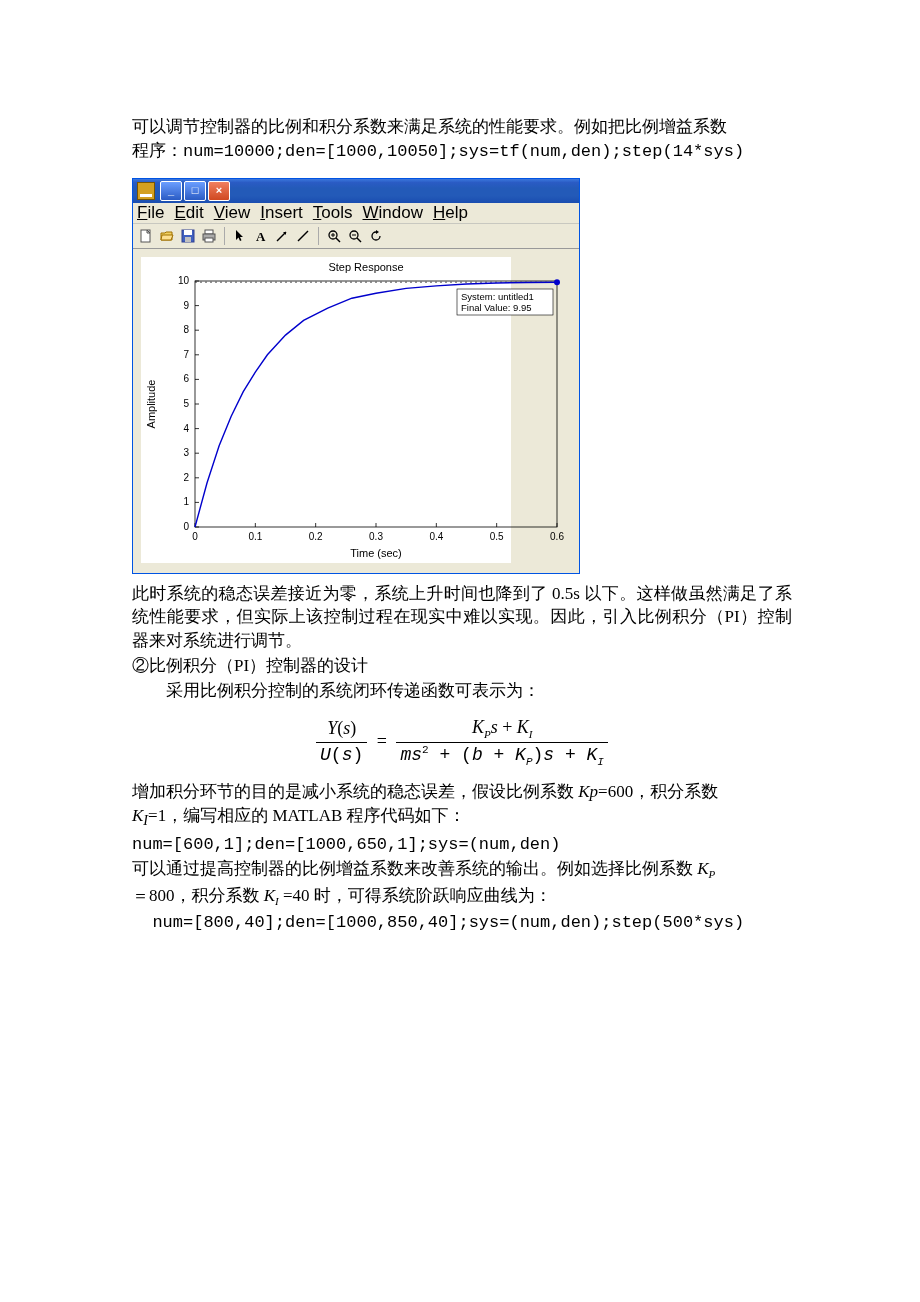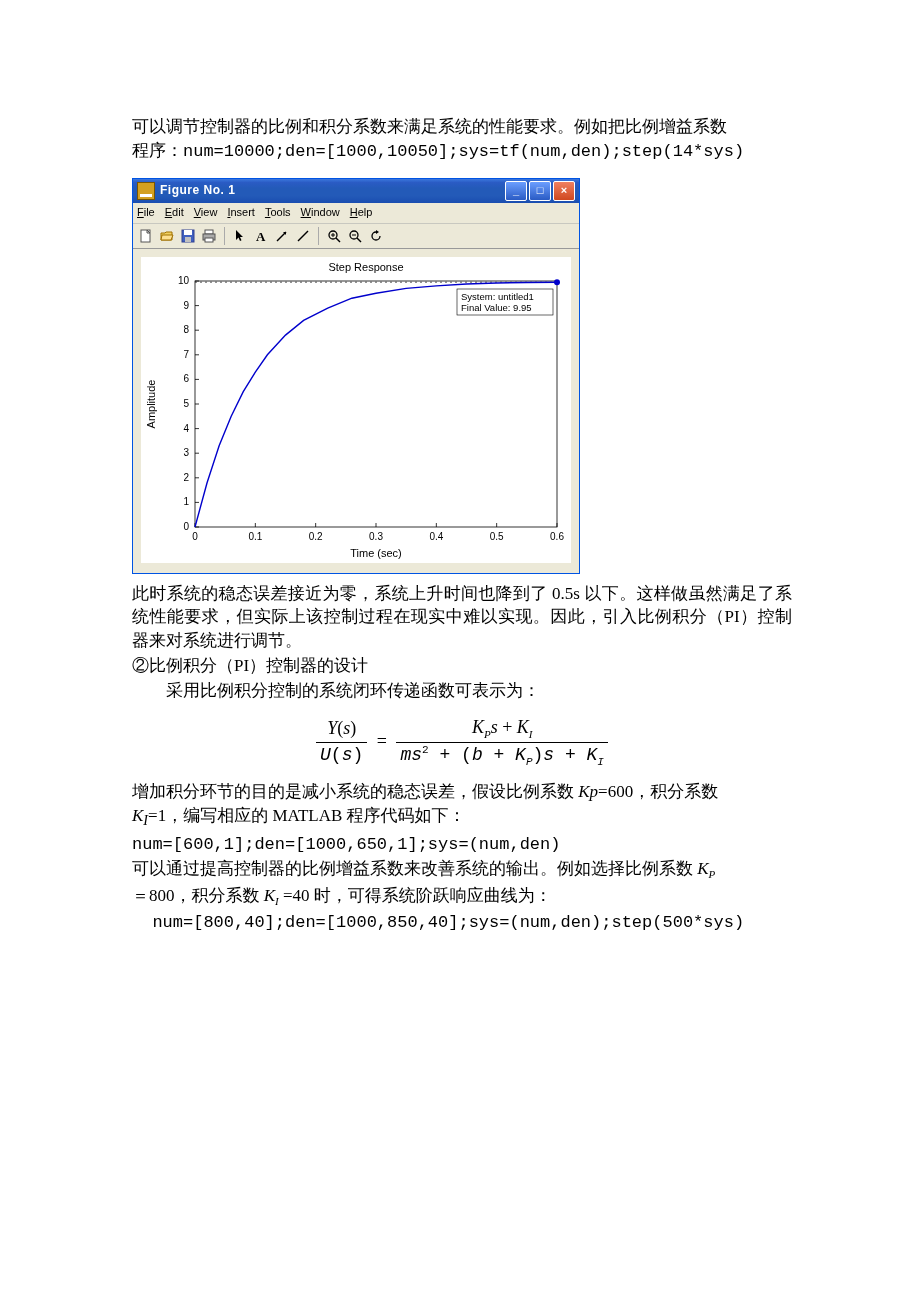--- a/index.html
+++ b/index.html
@@ -67,21 +67,21 @@
   .win-btn.min { background: linear-gradient(to bottom, #6b9eff, #2a5bc4); }
   .win-btn.max { background: linear-gradient(to bottom, #6b9eff, #2a5bc4); }
   .win-btn.close { background: linear-gradient(to bottom, #f08060, #d04820); }
   .menu-bar {
     background: #ece9d8;
     height: 20px;
     display: flex;
     align-items: center;
     padding: 0 4px;
     font-family: "Tahoma","Microsoft Sans Serif", sans-serif;
-    font-size: 11px;
+    font-size: 17px;
     gap: 10px;
     border-bottom: 1px solid #c8c8c0;
   }
   .menu-bar span { text-decoration: underline; text-decoration-color: rgba(0,0,0,0.4); text-underline-offset: 1px; }
   .menu-item { text-decoration: none !important; }
   .menu-item .ul { text-decoration: underline; }
   .tool-bar {
     background: #ece9d8;
     height: 24px;
     display: flex;
@@ -92,21 +92,21 @@
   }
   .tool-sep { width: 1px; height: 18px; background: #aaa; margin: 0 3px; }
   .tool-btn { width: 18px; height: 18px; display: flex; align-items: center; justify-content: center; }
   .tool-btn svg { width: 14px; height: 14px; }
   .plot-area {
     background: #ece9d8;
     padding: 8px 8px 10px 8px;
   }
   .plot-canvas {
     position: relative;
-    width: 430px;
+    width: 370px;
     height: 306px;
     background: #fff;
   }
   .plot-canvas svg { display: block; }
   .formula {
     text-align: center;
     margin: 12px 0 10px 0;
     font-family: "Times New Roman", serif;
     font-size: 18px;
   }
@@ -126,21 +126,20 @@
 <body>
 
 <div class="page">
 
   <p class="para">可以调节控制器的比例和积分系数来满足系统的性能要求。例如把比例增益系数</p>
   <p class="para mono">程序：num=10000;den=[1000,10050];sys=tf(num,den);step(14*sys)</p>
 
   <div class="figure-window">
     <div class="title-bar">
       <div class="icon"></div>
-      <div class="title-text">Figure No. 1</div>
       <div class="win-btns">
         <div class="win-btn min">_</div>
         <div class="win-btn max">□</div>
         <div class="win-btn close">×</div>
       </div>
     </div>
     <div class="menu-bar">
       <span class="menu-item"><span class="ul">F</span>ile</span>
       <span class="menu-item"><span class="ul">E</span>dit</span>
       <span class="menu-item"><span class="ul">V</span>iew</span>

